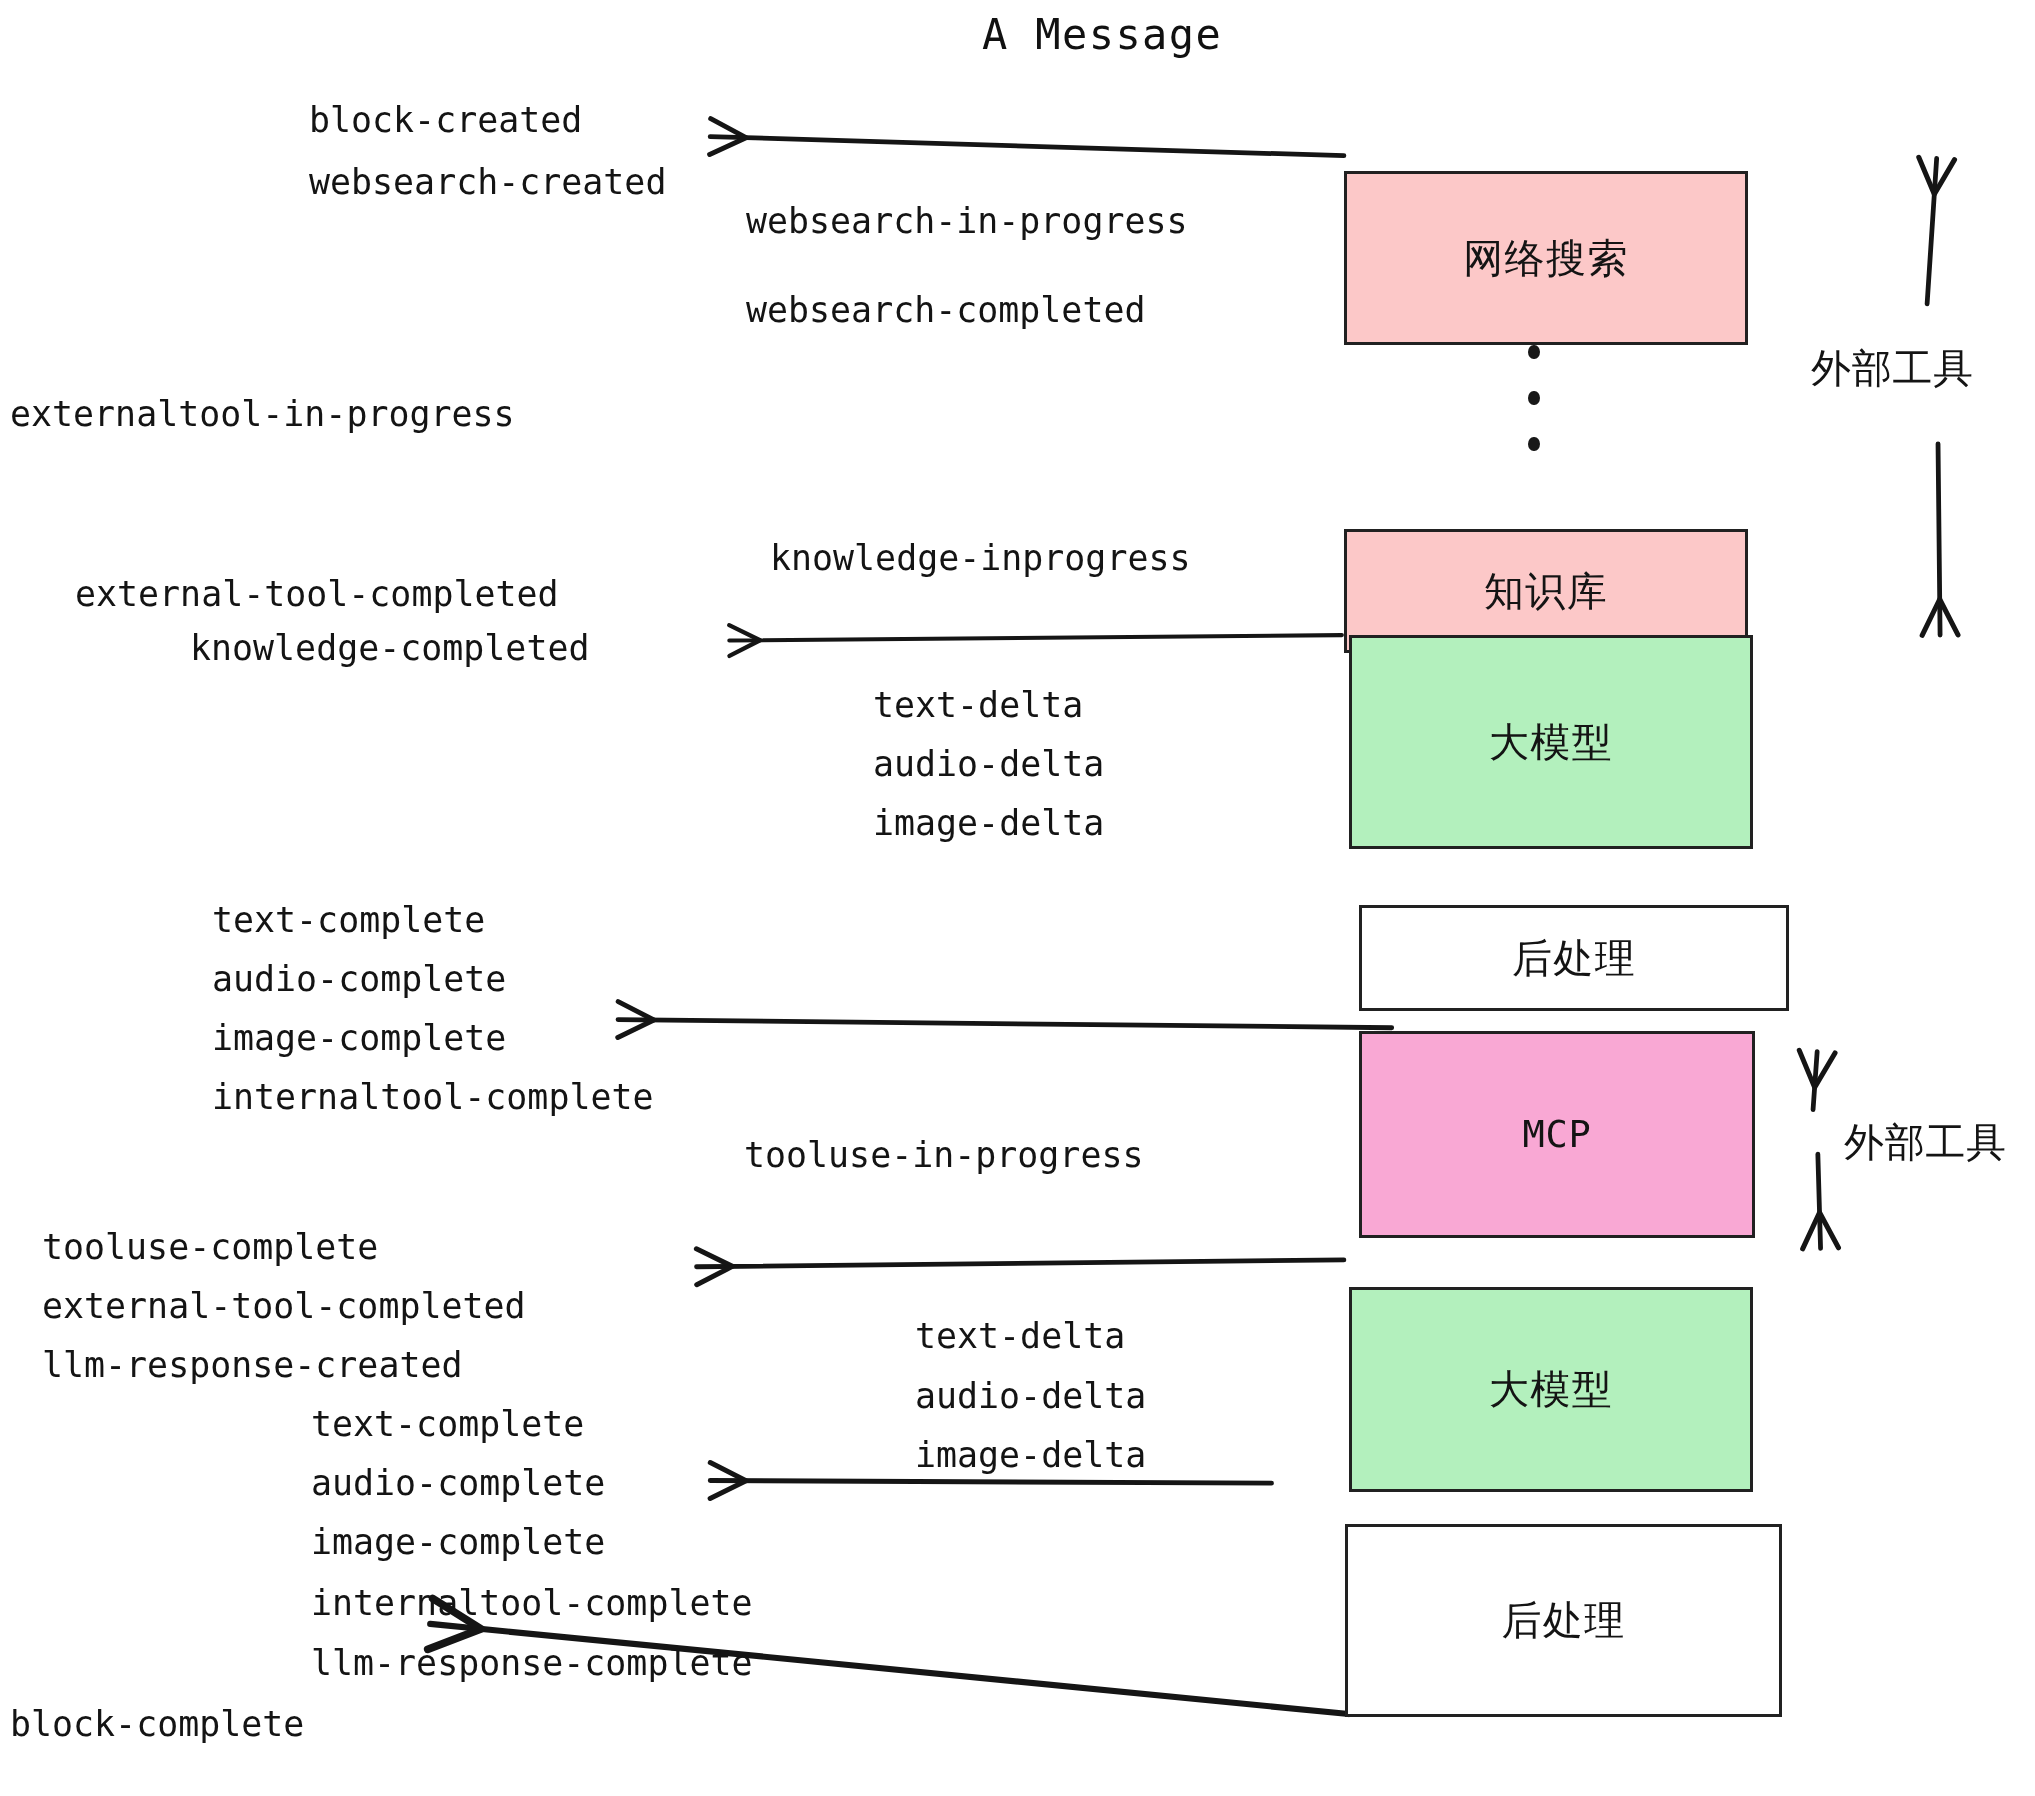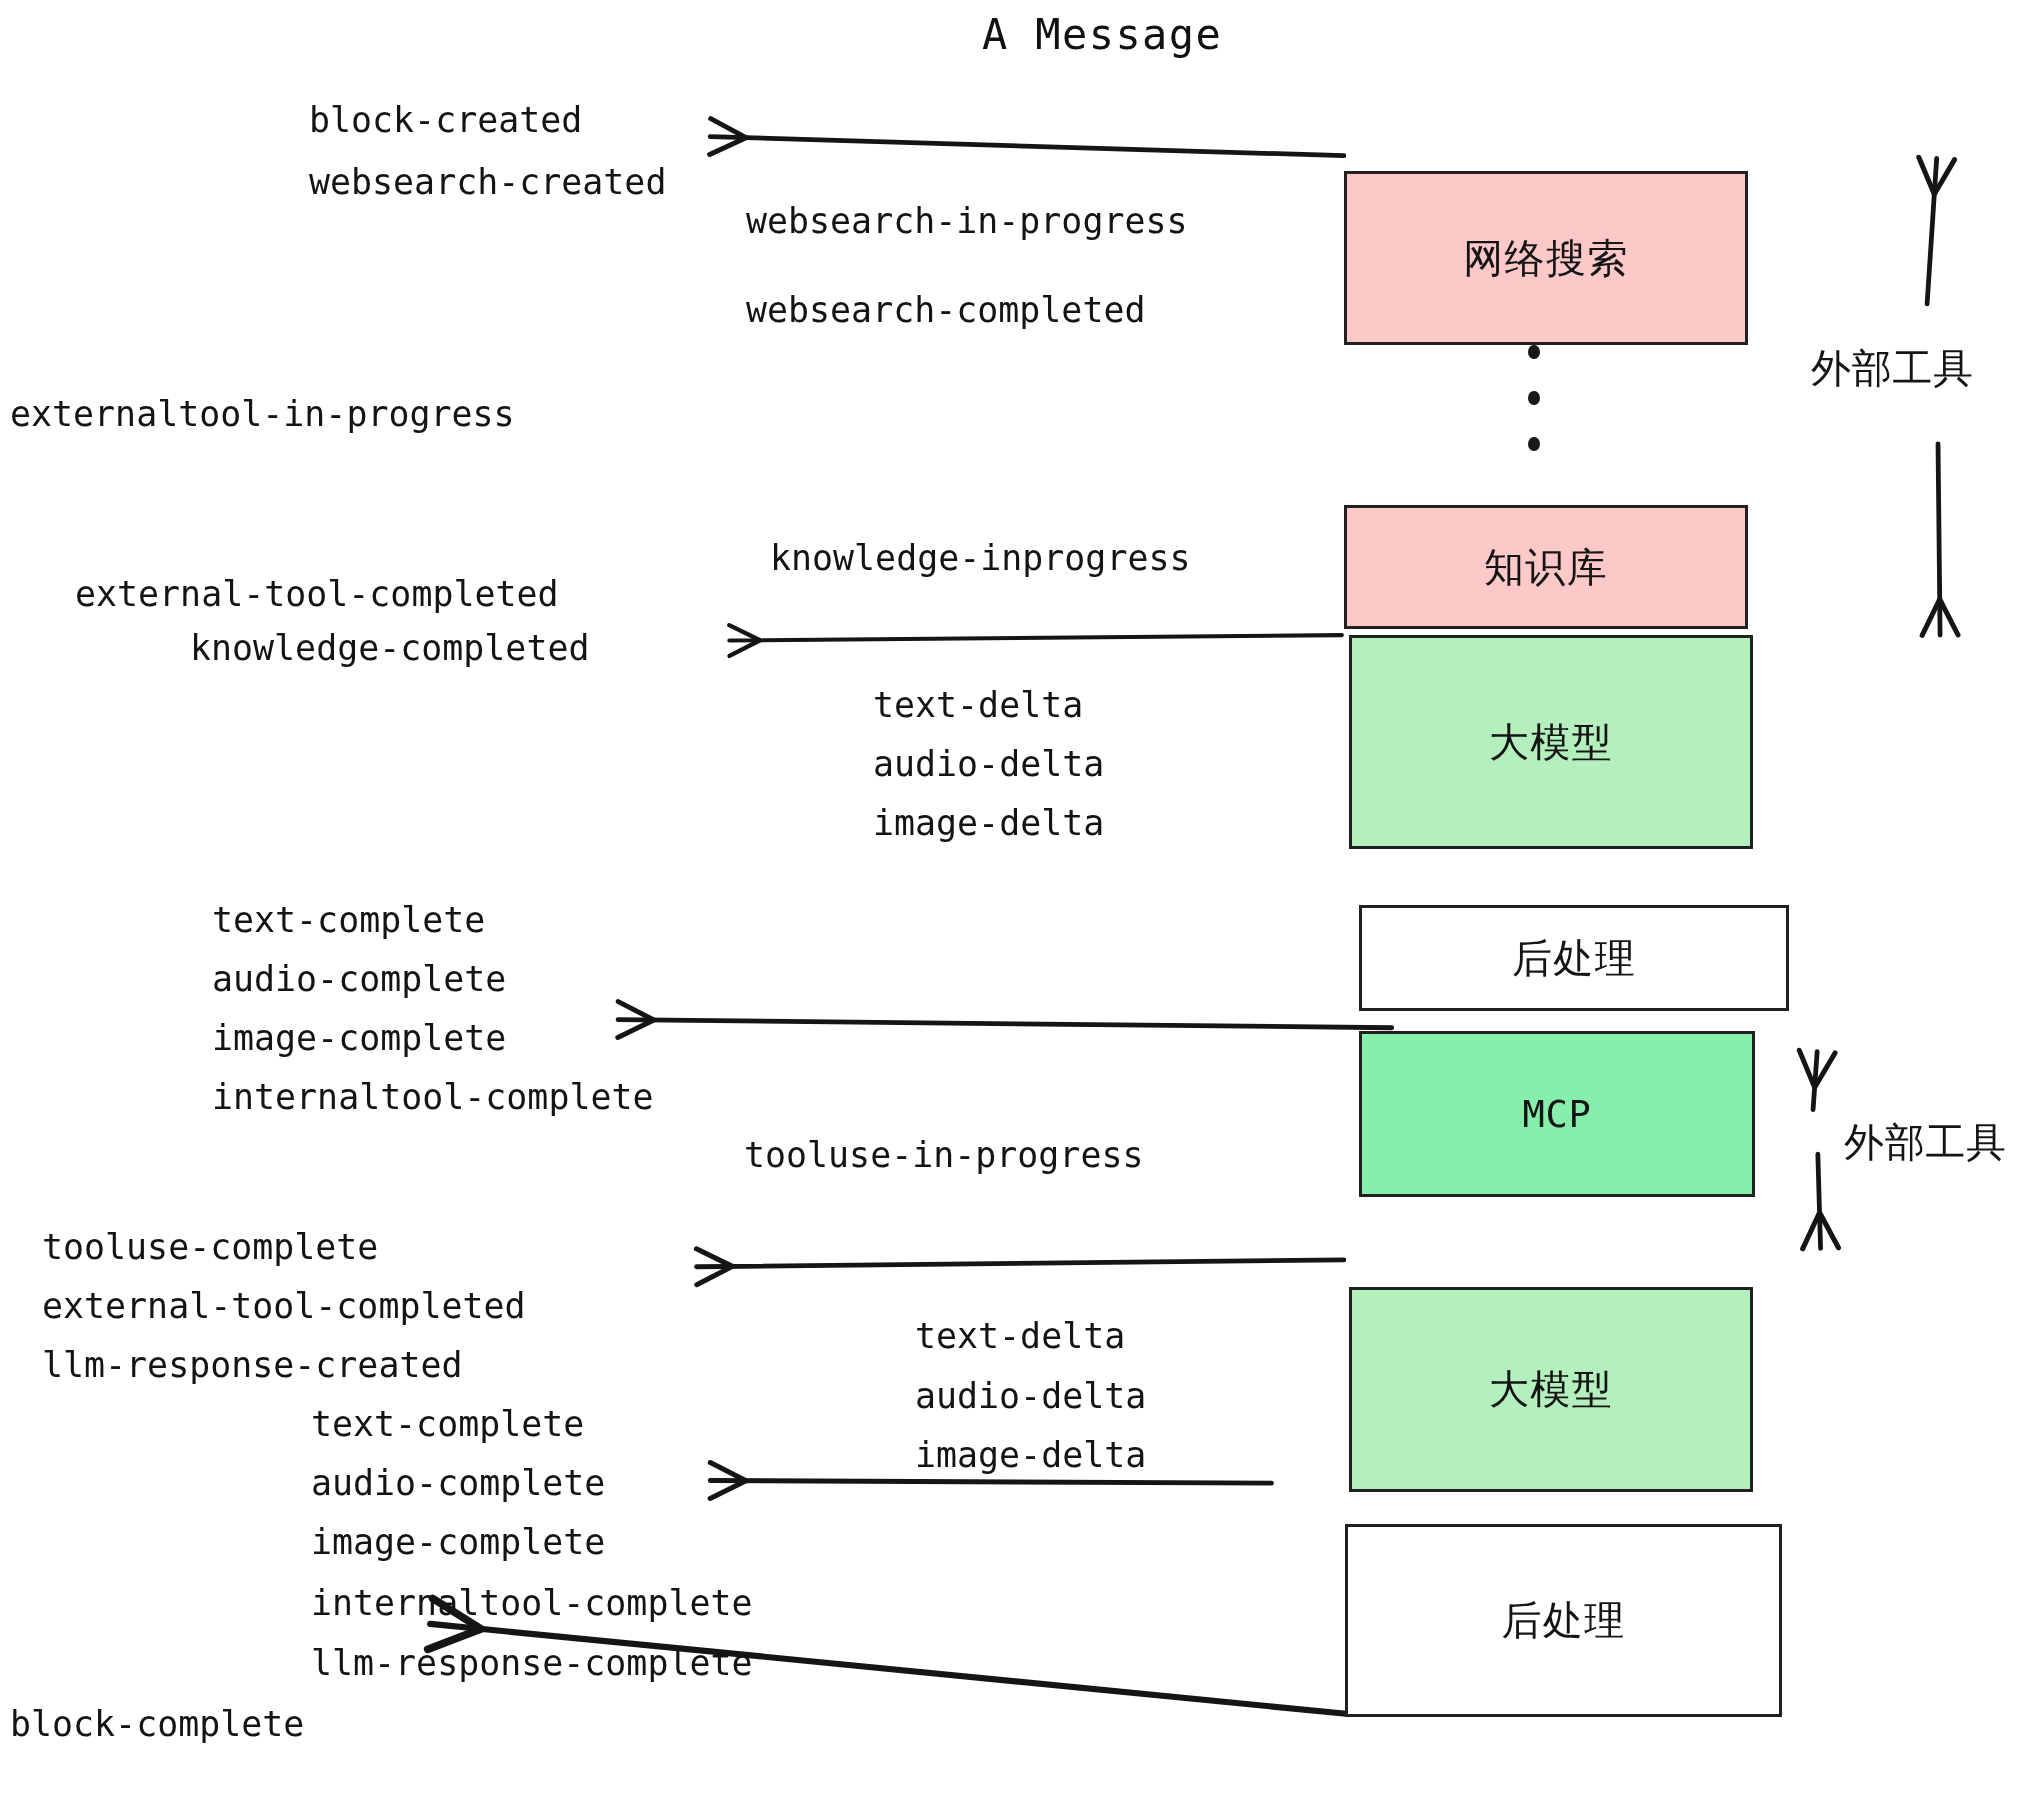--- a/index.html
+++ b/index.html
@@ -125,33 +125,33 @@
   <div class="node" style="left:1344px; top:171px; width:404px; height:174px; background:#fcc8c8;">
     <span>网络搜索</span>
   </div>
 
   <div class="dots" style="left:1527px; top:345px; width:13.7px; height:106px;">
     <i></i>
     <i></i>
     <i></i>
   </div>
 
-  <div class="node" style="left:1344px; top:505px; width:404px; height:124px; background:#fcc8c8;">
+  <div class="node" style="left:1344px; top:529px; width:404px; height:124px; background:#fcc8c8;">
     <span>知识库</span>
   </div>
 
   <div class="node" style="left:1349px; top:635px; width:404px; height:214px; background:#b3f0bd;">
     <span>大模型</span>
   </div>
 
   <div class="node" style="left:1359px; top:905px; width:430px; height:106px; background:#ffffff;">
     <span>后处理</span>
   </div>
 
-  <div class="node mcp" style="left:1359px; top:1031px; width:396px; height:166px; background:#86efac;text-align:right;">
+  <div class="node mcp" style="left:1359px; top:1031px; width:396px; height:207px; background:#f9a8d4;text-align:right;">
     <span>MCP</span>
   </div>
 
   <div class="node" style="left:1349px; top:1287px; width:404px; height:205px; background:#b3f0bd;">
     <span>大模型</span>
   </div>
 
   <div class="node" style="left:1345px; top:1524px; width:437px; height:193px; background:#ffffff;">
     <span>后处理</span>
   </div>

